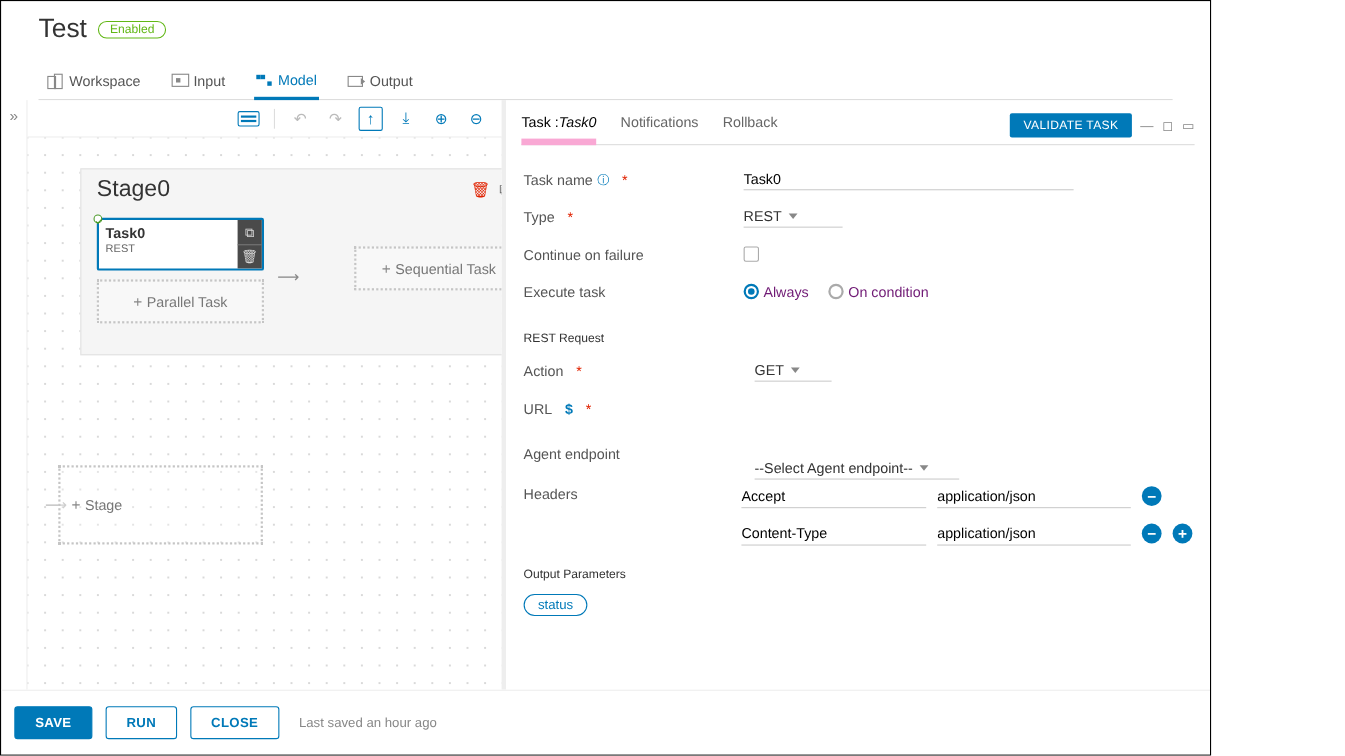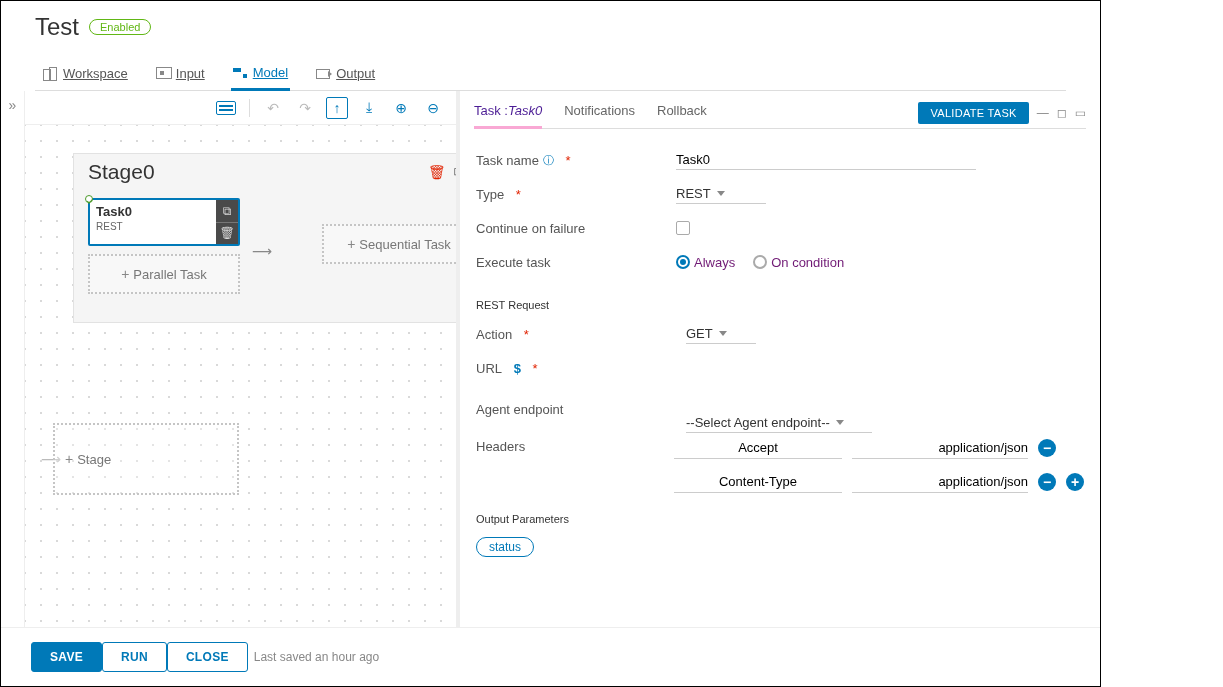--- a/index.html
+++ b/index.html
@@ -3,21 +3,21 @@
 <meta charset="utf-8">
 <style>
 * { box-sizing: border-box; margin: 0; padding: 0; font-family: "Segoe UI", Arial, sans-serif; }
 body { background: #fff; color: #333; font-size: 13px; }
 .app { border: 1px solid #000; width: 1101px; height: 687px; display: flex; flex-direction: column; background: #fff; }
 .header { padding: 12px 34px 0 34px; }
 .title-row { display: flex; align-items: center; gap: 10px; }
 .title { font-size: 24px; font-weight: 400; color: #333; }
 .pill { border: 1px solid #61b715; color: #61b715; border-radius: 11px; padding: 1px 10px; font-size: 11px; }
 .tabs { display: flex; gap: 24px; margin-top: 18px; align-items: center; border-bottom: 1px solid #ddd; padding-left: 6px; }
-.tab { display: flex; align-items: flex-end; gap: 6px; padding: 6px 2px 8px 2px; color: #555; cursor: pointer; font-size: 13px; text-decoration: underline; }
+.tab { display: flex; align-items: flex-end; gap: 6px; padding: 6px 2px 8px 2px; color: #555; cursor: pointer; font-size: 13px; }
 .tab.active { color: #0079b8; border-bottom: 3px solid #0079b8; margin-bottom: -1px; }
 .tab .ticon { width: 14px; height: 14px; display:inline-block; position:relative; }
 .workspace-icon::before { content:""; position:absolute; left:0; top:2px; width:6px; height:10px; border:1px solid #888; }
 .workspace-icon::after { content:""; position:absolute; right:0; top:0px; width:6px; height:12px; border:1px solid #888; }
 .input-icon::before { content:""; position:absolute; left:0; top:0; width:14px; height:10px; border:1px solid #888; }
 .input-icon::after { content:""; position:absolute; left:4px; top:4px; width:4px; height:4px; background:#888; }
 .model-icon::before { content:""; position:absolute; left:0; top:2px; width:4px; height:4px; background:#0079b8; }
 .model-icon::after { content:""; position:absolute; right:0; bottom:2px; width:4px; height:4px; background:#0079b8; box-shadow: -6px -6px 0 #0079b8; }
 .output-icon::before { content:""; position:absolute; left:0; top:2px; width:12px; height:8px; border:1px solid #888; }
 .output-icon::after { content:""; position:absolute; right:-2px; top:4px; width:0; height:0; border-left:4px solid #888; border-top:3px solid transparent; border-bottom:3px solid transparent; }
@@ -54,21 +54,21 @@
 .ph-parallel { left:14px; top:100px; width:152px; height:40px;}
 .ph-seq { left:248px; top:70px; width:154px; height:40px;}
 .arrow-s { position:absolute; left:178px; top:89px; color:#888; font-size:14px;}
 .ph-stage { position:absolute; left:28px; top:298px; width:186px; height:72px;}
 .arrow-stage { position:absolute; left:16px; top:326px; color:#bbb; font-size:14px;}
 
 .detail-pane { width:640px; display:flex; flex-direction:column; padding: 6px 14px 0 14px; overflow-y:auto;}
 .detail-top { display:flex; align-items:center; justify-content:space-between; border-bottom:1px solid #ddd;}
 .dtabs { display:flex; gap:22px;}
 .dtab { padding:6px 0 8px 0; color:#666; cursor:pointer; font-size:13px;}
-.dtab.active { color:#4c1d95; border-bottom:3px solid #f9a8d4; margin-bottom:-1px;}
+.dtab.active { color:#000000; border-bottom:6px solid #f9a8d4; margin-bottom:-1px;}
 .dtop-right { display:flex; align-items:center; gap:8px;}
 .validate-btn { background:#0079b8; color:#fff; border:none; padding:5px 12px; font-size:11px; font-weight:400; border-radius:2px; cursor:pointer; letter-spacing:0.3px;}
 .wctrl { color:#888; font-size:12px; cursor:pointer; }
 
 .form { padding: 14px 2px 0 2px;}
 .row { display:flex; align-items:center; min-height:34px; }
 .lbl { width:200px; color:#555; font-size:13px; display:flex; align-items:center; gap:4px;}
 .req { color:#e12200; }
 .info { color:#0079b8; font-size:11px;}
 .textval { border:none; border-bottom:1px solid #ccc; padding:2px 0; font-size:13px; width:300px; background:transparent;}
@@ -77,26 +77,26 @@
 .sel { border:none; border-bottom:1px solid #ccc; padding:2px 18px 2px 0; font-size:13px; background:transparent; position:relative; cursor:pointer; display:inline-flex; align-items:center; gap:6px;}
 .caret{ width:0;height:0;border-left:4px solid transparent;border-right:4px solid transparent;border-top:5px solid #888; display:inline-block;}
 .chk { width:14px; height:14px; border:1px solid #aaa; border-radius:2px; cursor:pointer;}
 .radio { width:14px; height:14px; border:2px solid #0079b8; border-radius:50%; display:inline-flex; align-items:center; justify-content:center; margin-right:4px; cursor:pointer;}
 .radio.off { border-color:#aaa;}
 .radio .dot{ width:6px;height:6px;background:#0079b8;border-radius:50%;}
 .rlabel { margin-right:18px; color:#701a75;}
 .section-h { font-size:11px; color:#333; margin:20px 0 6px 0;}
 .hdr-row { display:flex; align-items:center; gap:10px; margin-top:4px;}
 .hdr-row .hcell { border:none; border-bottom:1px solid #ccc; padding:3px 0; font-size:13px; background:transparent; }
-.hcell.k { width:168px;text-align:center; }
-.hcell.v { width:176px;text-align:right; }
+.hcell.k { width:168px; }
+.hcell.v { width:176px; }
 .circ { width:18px; height:18px; border-radius:50%; background:#0079b8; color:#fff; display:flex; align-items:center; justify-content:center; font-size:14px; font-weight:bold; cursor:pointer;}
 .chip { display:inline-block; border:1px solid #0079b8; color:#0079b8; border-radius:12px; padding:2px 12px; font-size:12px; margin-top:6px; cursor:pointer;}
 
-.footer { border-top:1px solid #eee; padding:14px 30px; display:flex; align-items:center; gap:0;}
+.footer { border-top:1px solid #eee; padding:14px 12px; display:flex; align-items:center; gap:12px;}
 .btn { padding:7px 18px; font-size:12px; font-weight:600; border-radius:3px; cursor:pointer; letter-spacing:0.3px;}
 .btn.primary { background:#0079b8; color:#fff; border:1px solid #0079b8;}
 .btn.secondary { background:#fff; color:#0079b8; border:1px solid #0079b8;}
 .saved { color:#888; font-size:12px; margin-left:6px;}
 .dollar { color:#0079b8; font-weight:600;}
 </style>
 </head>
 <body>
 
 <div class="app">

